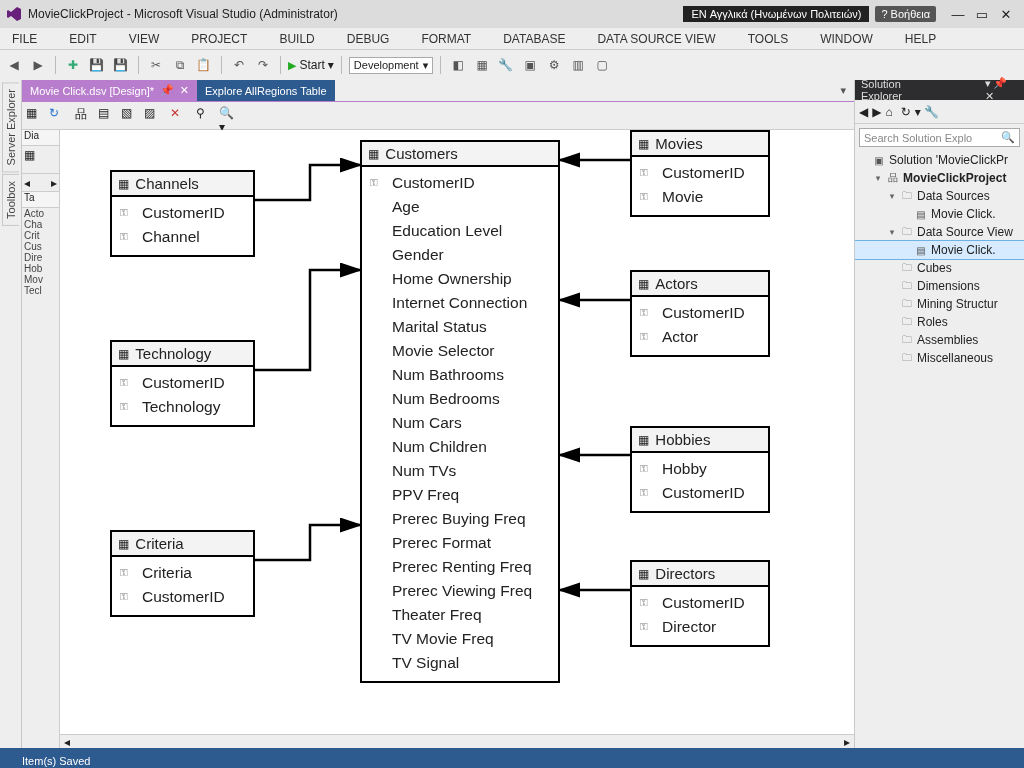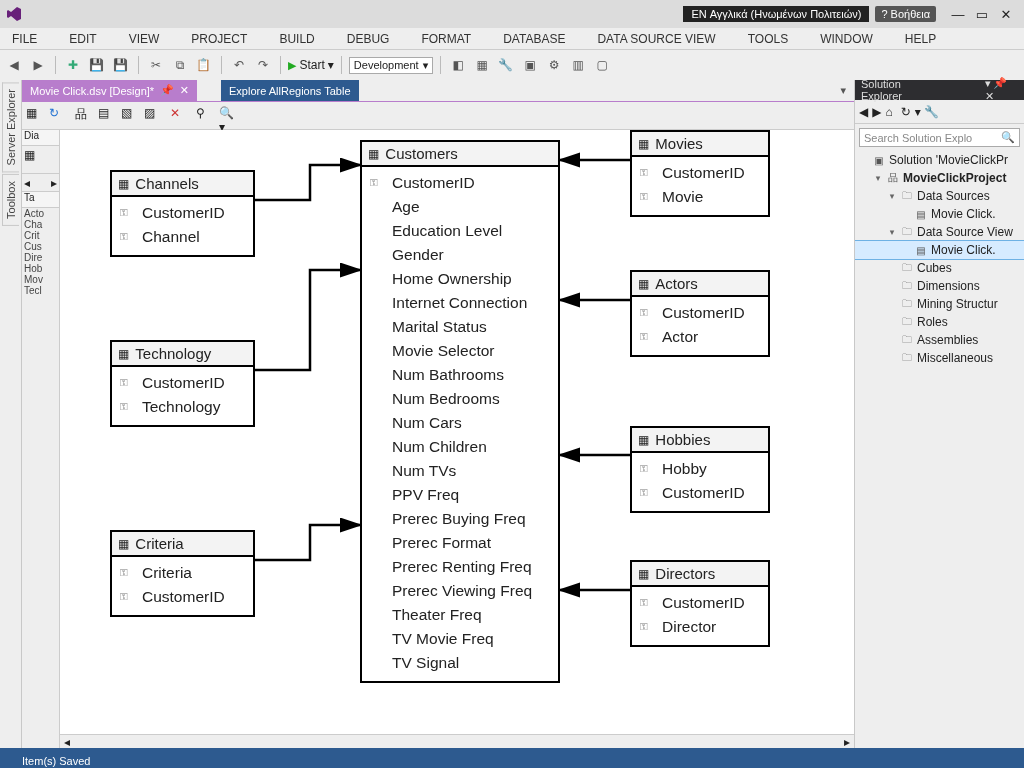--- a/index.html
+++ b/index.html
@@ -25,21 +25,21 @@
 
 .workarea { display: flex; height: calc(768px - 28px - 22px - 30px - 20px); }
 
 .left-dock { width: 22px; background: #eee; display: flex; flex-direction: column; align-items: center; border-right: 1px solid #c8c8c8; }
 .vtab { writing-mode: vertical-rl; transform: rotate(180deg); font-size: 11px; color: #444; background: #eee; border: 1px solid #c8c8c8; border-left: none; padding: 6px 2px; margin-top: 2px; }
 
 .center { flex: 1; display: flex; flex-direction: column; background: #14532d; min-width:0;}
 .tabs { height: 22px; background: #eee; display: flex; align-items: stretch; border-bottom: 1px solid #b87dcc; }
 .tab { display: flex; align-items: center; padding: 0 8px; font-size: 11px; gap: 6px; }
 .tab.active { background: #b87dcc; color: #fff; }
-.tab.inactive { background: #2d5a8f; color: #fff; margin-left: 24px; }
+.tab.inactive { background: #2d5a8f; color: #fff; }
 
 .dsv-toolbar { height: 28px; background: #eee; border-bottom: 1px solid #ccc; display: flex; align-items: center; gap: 3px; padding: 0 4px; }
 .dsv-toolbar .tbtn { width: 20px; height: 20px; }
 
 .canvas-wrap { flex: 1; display: flex; min-height:0;}
 .canvas-side { width: 38px; background: #eee; border-right: 1px solid #ccc; display:flex; flex-direction:column;}
 .canvas-side .hdr { height:16px; border-bottom:1px solid #ccc; padding:0 2px; font-size:10px; background:#f5f5f5;}
 .canvas-side .lst { flex:1; overflow:hidden; font-size:10px; color:#444;}
 .canvas-side .lst div { padding:0 2px; white-space:nowrap; overflow:hidden; text-overflow:clip;}
 .canvas { flex: 1; background: #fff; position: relative; overflow:hidden;}
@@ -69,20 +69,21 @@
 </style>
 </head>
 <body>
 
 <div class="titlebar">
   <span class="vsicon">
     <svg width="16" height="16" viewBox="0 0 16 16">
         <path d="M11 1 L15 3 L15 13 L11 15 L5 10 L2 12 L1 11 L1 5 L2 4 L5 6 Z" fill="#68217a"></path>
       </svg>
   </span>
+  <span class="title">MovieClickProject - Microsoft Visual Studio (Administrator)</span>
   <span class="spacer"></span>
   <span class="lang">EN Αγγλικά (Ηνωμένων Πολιτειών)</span>
   <span class="help">? Βοήθεια</span>
   <span class="winbtn">—</span>
   <span class="winbtn">▭</span>
   <span class="winbtn">✕</span>
 </div>
 
 <div class="menubar">
   <span class="item">FILE</span>

